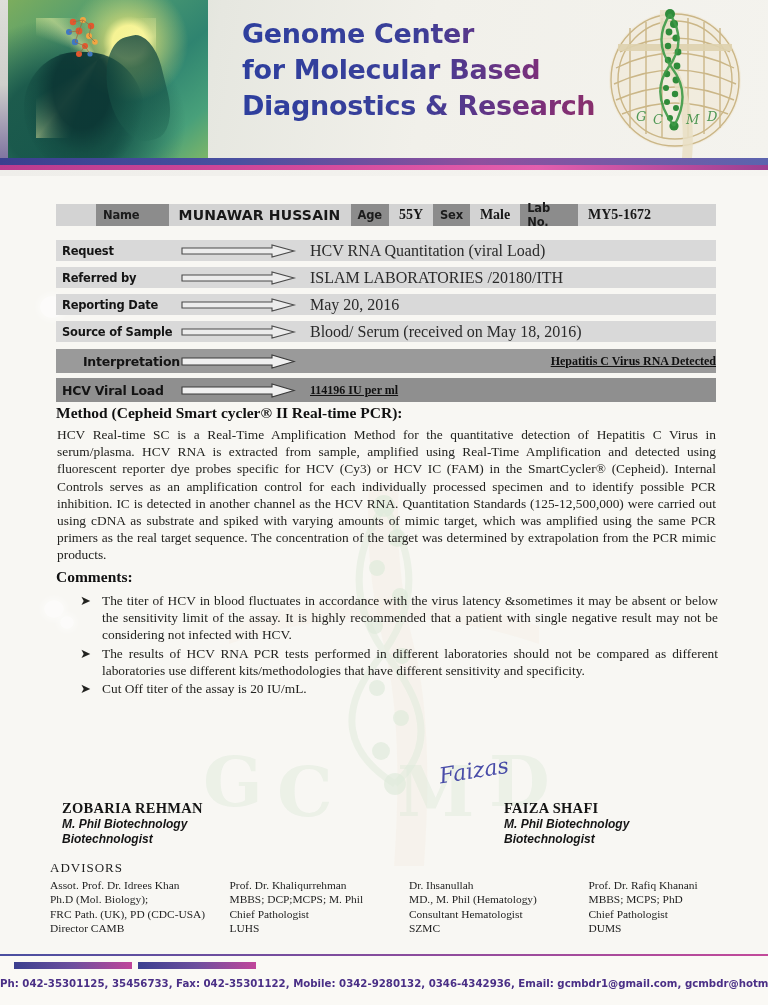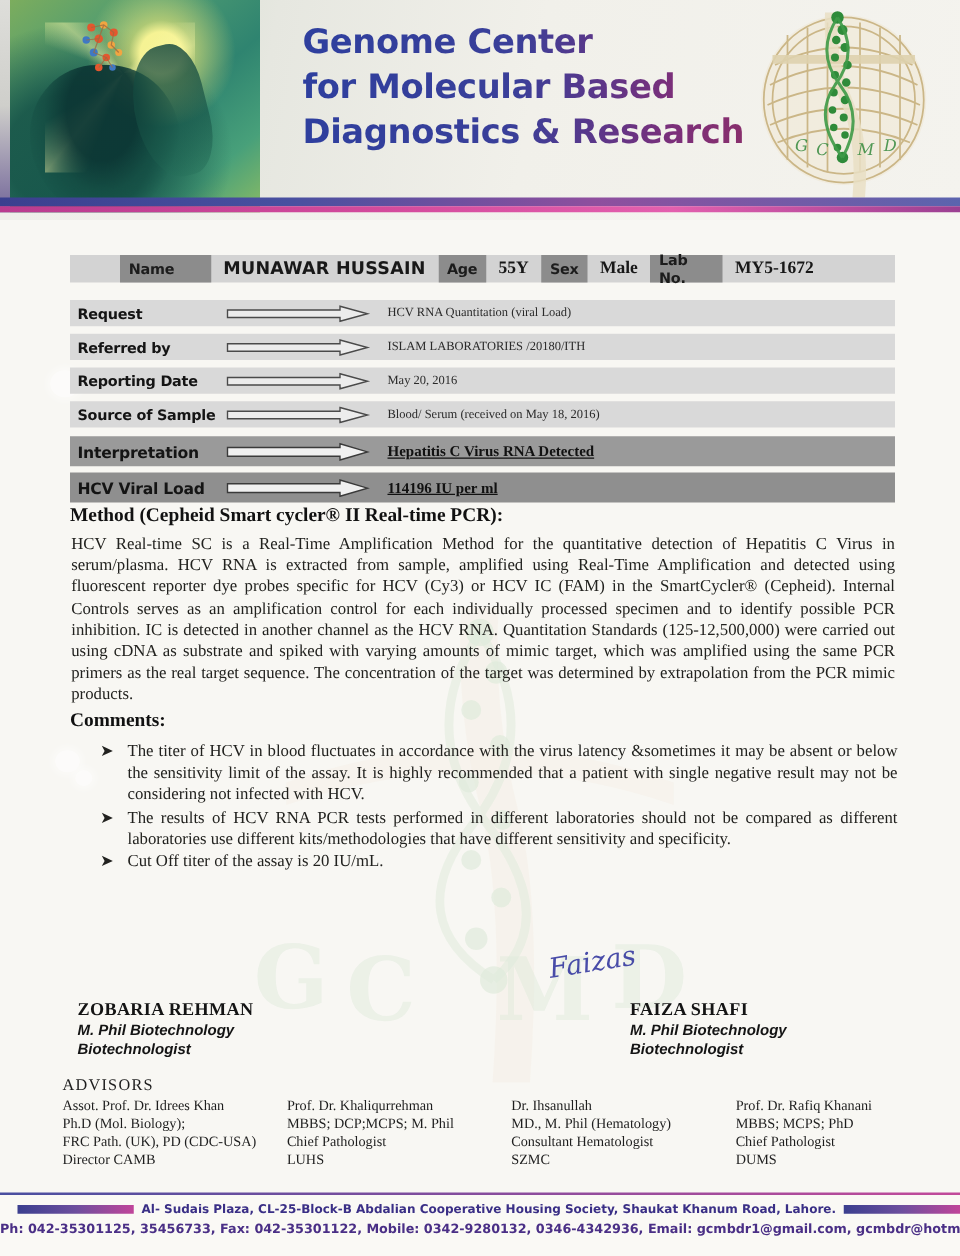--- a/index.html
+++ b/index.html
@@ -175,21 +175,21 @@
     letter-spacing: -0.2px;
   }
   .frow.dark .flabel, .frow.dark2 .flabel { font-size: 12.5px; }
   .farrow {
     width: 130px;
     display: flex; align-items: center;
   }
   .fvalue {
     flex: 1;
     font-family: "Liberation Serif", serif;
-    font-size: 10px;
+    font-size: 16px;
     color: #2a2a2a;
     white-space: nowrap;
   }
   .frow.dark .fvalue, .frow.dark2 .fvalue {
     font-weight: bold;
     font-size: 12px;
     color: #111;
     text-decoration: underline;
   }
 
@@ -502,21 +502,21 @@
     <div class="frow" style="top:145px;">
       <div class="flabel">Source of Sample</div>
       <div class="farrow">
         <svg width="118" height="14" viewBox="0 0 118 14">
             <path d="M2 4 L92 4 L92 1 L114 7 L92 13 L92 10 L2 10 Z" fill="#ececec" stroke="#4a4a4a" stroke-width="1.1"></path>
           </svg>
       </div>
       <div class="fvalue">Blood/ Serum (received on  May 18, 2016)</div>
     </div>
 
-    <div class="frow dark" style="top:173px;">
+    <div class="frow dark" style="top:173px;text-align:right;">
       <div class="flabel">Interpretation</div>
       <div class="farrow">
         <svg width="118" height="15" viewBox="0 0 118 15">
             <path d="M2 4 L92 4 L92 1 L114 7.5 L92 14 L92 11 L2 11 Z" fill="#f0f0f0" stroke="#3a3a3a" stroke-width="1.1"></path>
           </svg>
       </div>
       <div class="fvalue">Hepatitis C Virus RNA Detected</div>
     </div>
 
     <div class="frow dark2" style="top:202px;">
@@ -588,19 +588,18 @@
         <div>Chief Pathologist</div>
         <div>DUMS</div>
       </div>
     </div>
   </div>
 
   <div class="footer">
     <div class="foot-rule"></div>
     <div class="foot-line1">
       <div class="fbar left"></div>
-      <div class="foot-addr">Al- Sudais Plaza, CL-25-Block-B Abdalian Cooperative Housing Society, Shaukat Khanum Road, Lahore.</div>
       <div class="fbar right"></div>
     </div>
     <div class="foot-line2">Ph: 042-35301125, 35456733, Fax: 042-35301122, Mobile: 0342-9280132, 0346-4342936, Email: gcmbdr1@gmail.com, gcmbdr@hotmail.com</div>
   </div>
 
 </div>
 
 </body></html>

